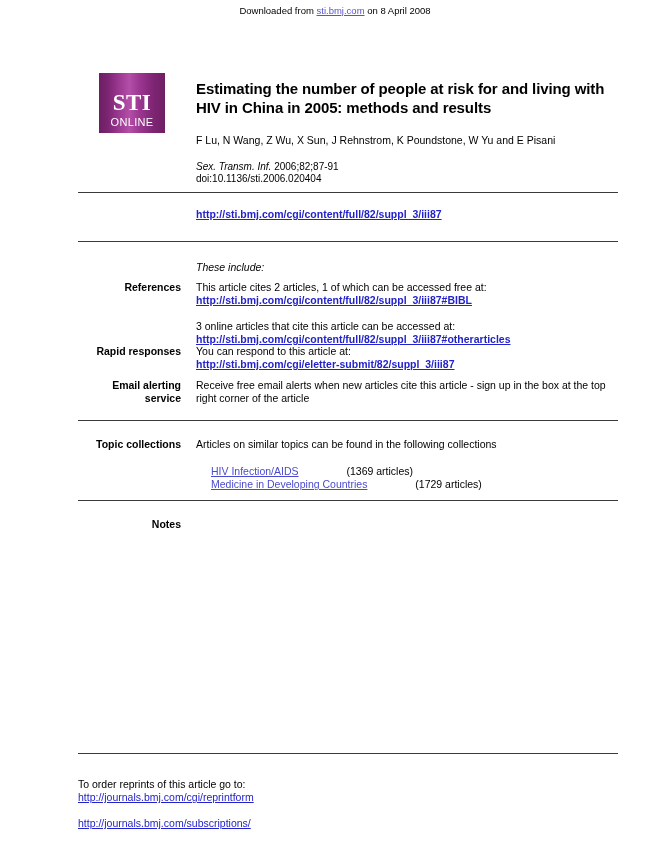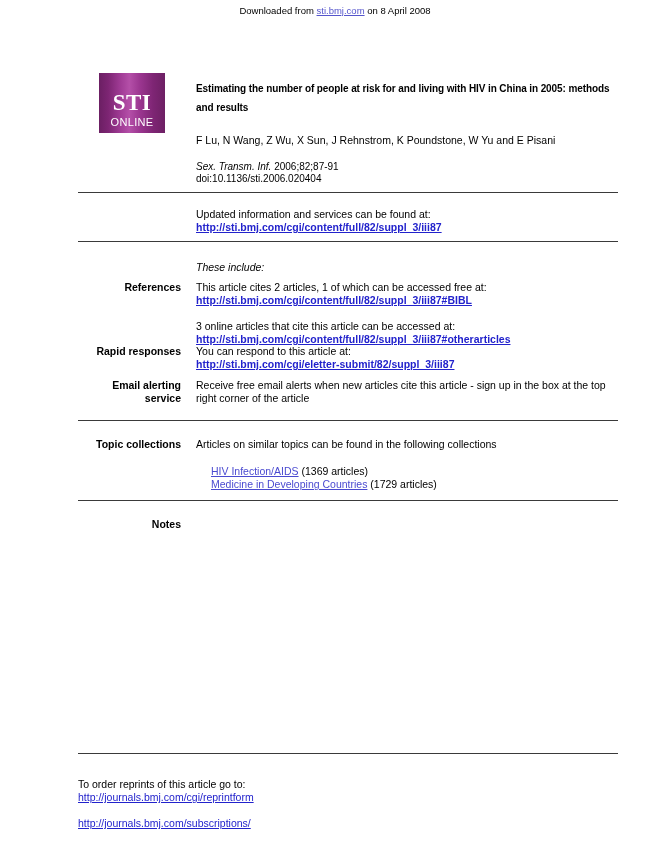--- a/index.html
+++ b/index.html
@@ -67,21 +67,21 @@
     font-size: 11px;
     line-height: 12px;
     letter-spacing: 0.3px;
   }
 
   .title {
     position: absolute;
     left: 196px;
     top: 79px;
     width: 430px;
-    font-size: 10px;
+    font-size: 15px;
     font-weight: bold;
     line-height: 19px;
     letter-spacing: -0.1px;
   }
   .authors {
     position: absolute;
     left: 196px;
     top: 134px;
     width: 430px;
     font-size: 10.5px;
@@ -138,21 +138,21 @@
 
   .topic-list {
     margin-left: 15px;
     margin-top: 14px;
   }
   .topic-list .item {
     display: block;
     line-height: 13px;
   }
   .topic-list .tlink { color: #4a4ad0; }
-  .topic-list .count { color: #000; }
+  .topic-list .count { color: #000; margin-left: 45px; }
 
   
   .footer {
     position: absolute;
     left: 78px;
     width: 540px;
     font-size: 10.5px;
     line-height: 13px;
   }
   .footer .blk { display: block; }
@@ -181,21 +181,20 @@
   <div class="authors">F Lu, N Wang, Z Wu, X Sun, J Rehnstrom, K Poundstone, W Yu and E Pisani</div>
   <div class="citation">
     <span class="jtitle">Sex. Transm. Inf.</span><span> 2006;82;87-91</span><br>
     <span>doi:10.1136/sti.2006.020404</span>
   </div>
 
   <div class="rule" style="top:192px;"></div>
 
   <div class="row" style="top:208px;">
     <div class="content">
-      <span class="plain">Updated information and services can be found at:</span>
       <a class="url" href="#">http://sti.bmj.com/cgi/content/full/82/suppl_3/iii87</a>
     </div>
   </div>
 
   <div class="rule" style="top:241px;"></div>
 
   <div class="row" style="top:261px;">
     <div class="content">
       <span class="plain ital">These include:</span>
     </div>

